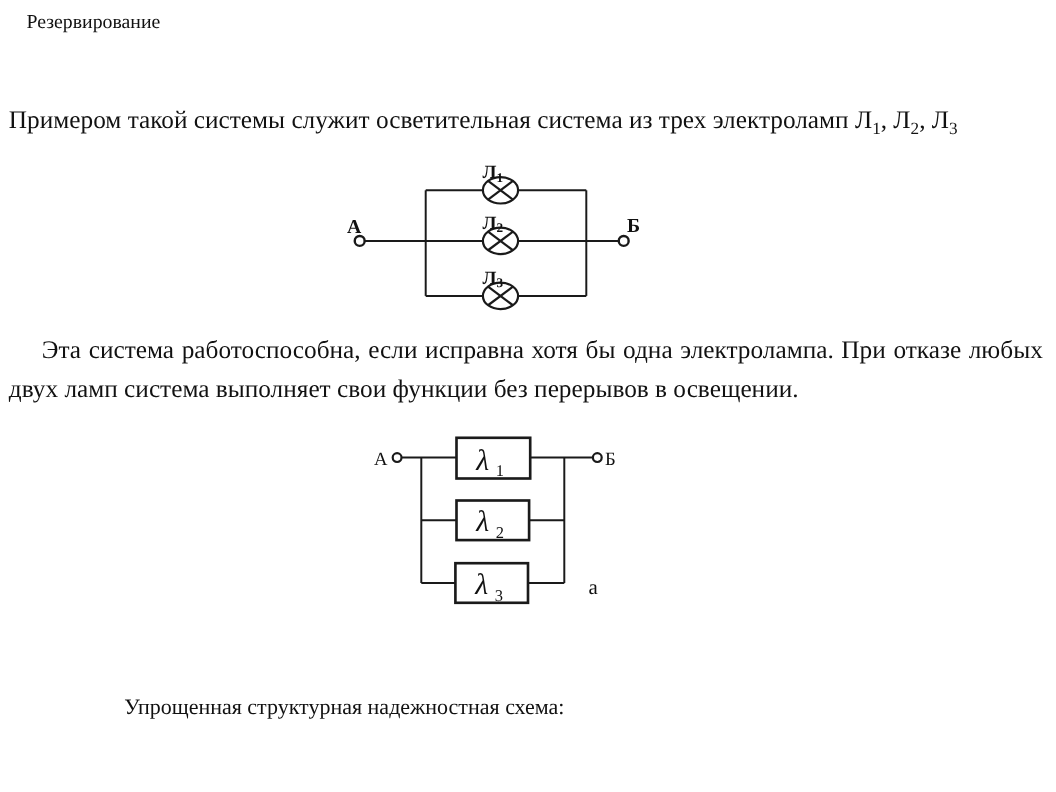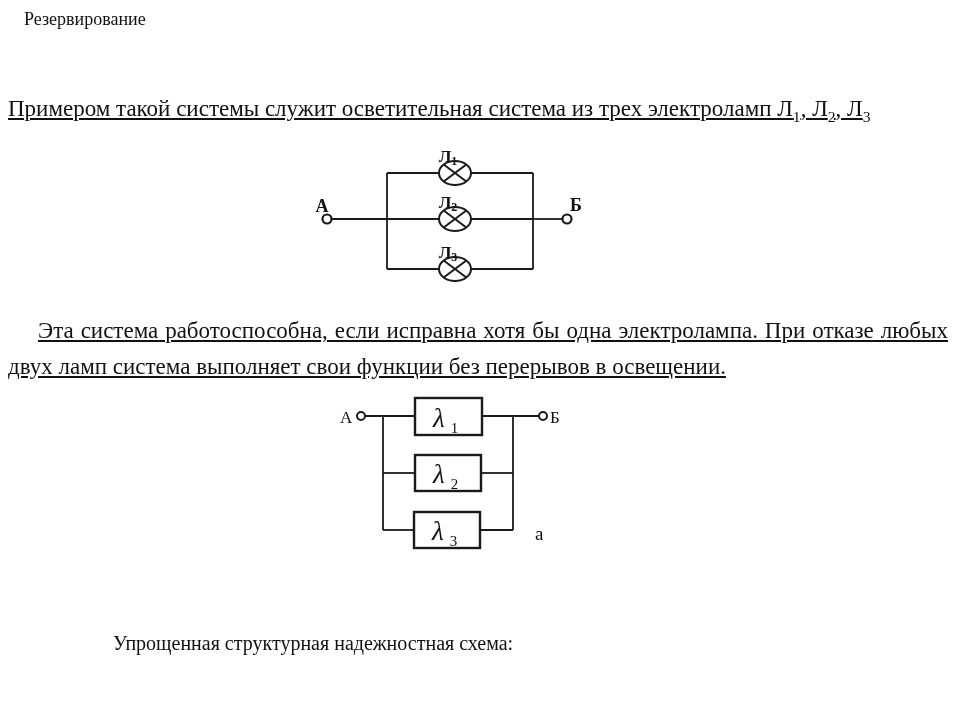--- a/index.html
+++ b/index.html
@@ -20,24 +20,23 @@
     line-height: 28px;
     margin-left: 24px;
   }
   .para {
     position: absolute;
     left: 8px;
     width: 940px;
     text-align: justify;
     font-size: 23px;
     margin: 0;
-    text-decoration: underline;
   }
   .p1 { top: 92px; line-height: 34px; }
-  .p2 { top: 300px; line-height: 36px; text-indent: 30px; margin-top: 13px; }
+  .p2 { top: 300px; line-height: 36px; text-indent: 30px; }
   .para sub { font-size: 68%; line-height: 0; }
   .d1 { position: absolute; left: 300px; top: 142px; }
   .d2 { position: absolute; left: 330px; top: 393px; }
   svg { overflow: visible; }
   svg text {
     font-family: "Liberation Serif", "DejaVu Serif", serif;
     fill: #111111;
   }
   .term-label-bold { font-size: 18px; font-weight: bold; }
   .lamp-label { font-size: 17px; font-weight: bold; }

